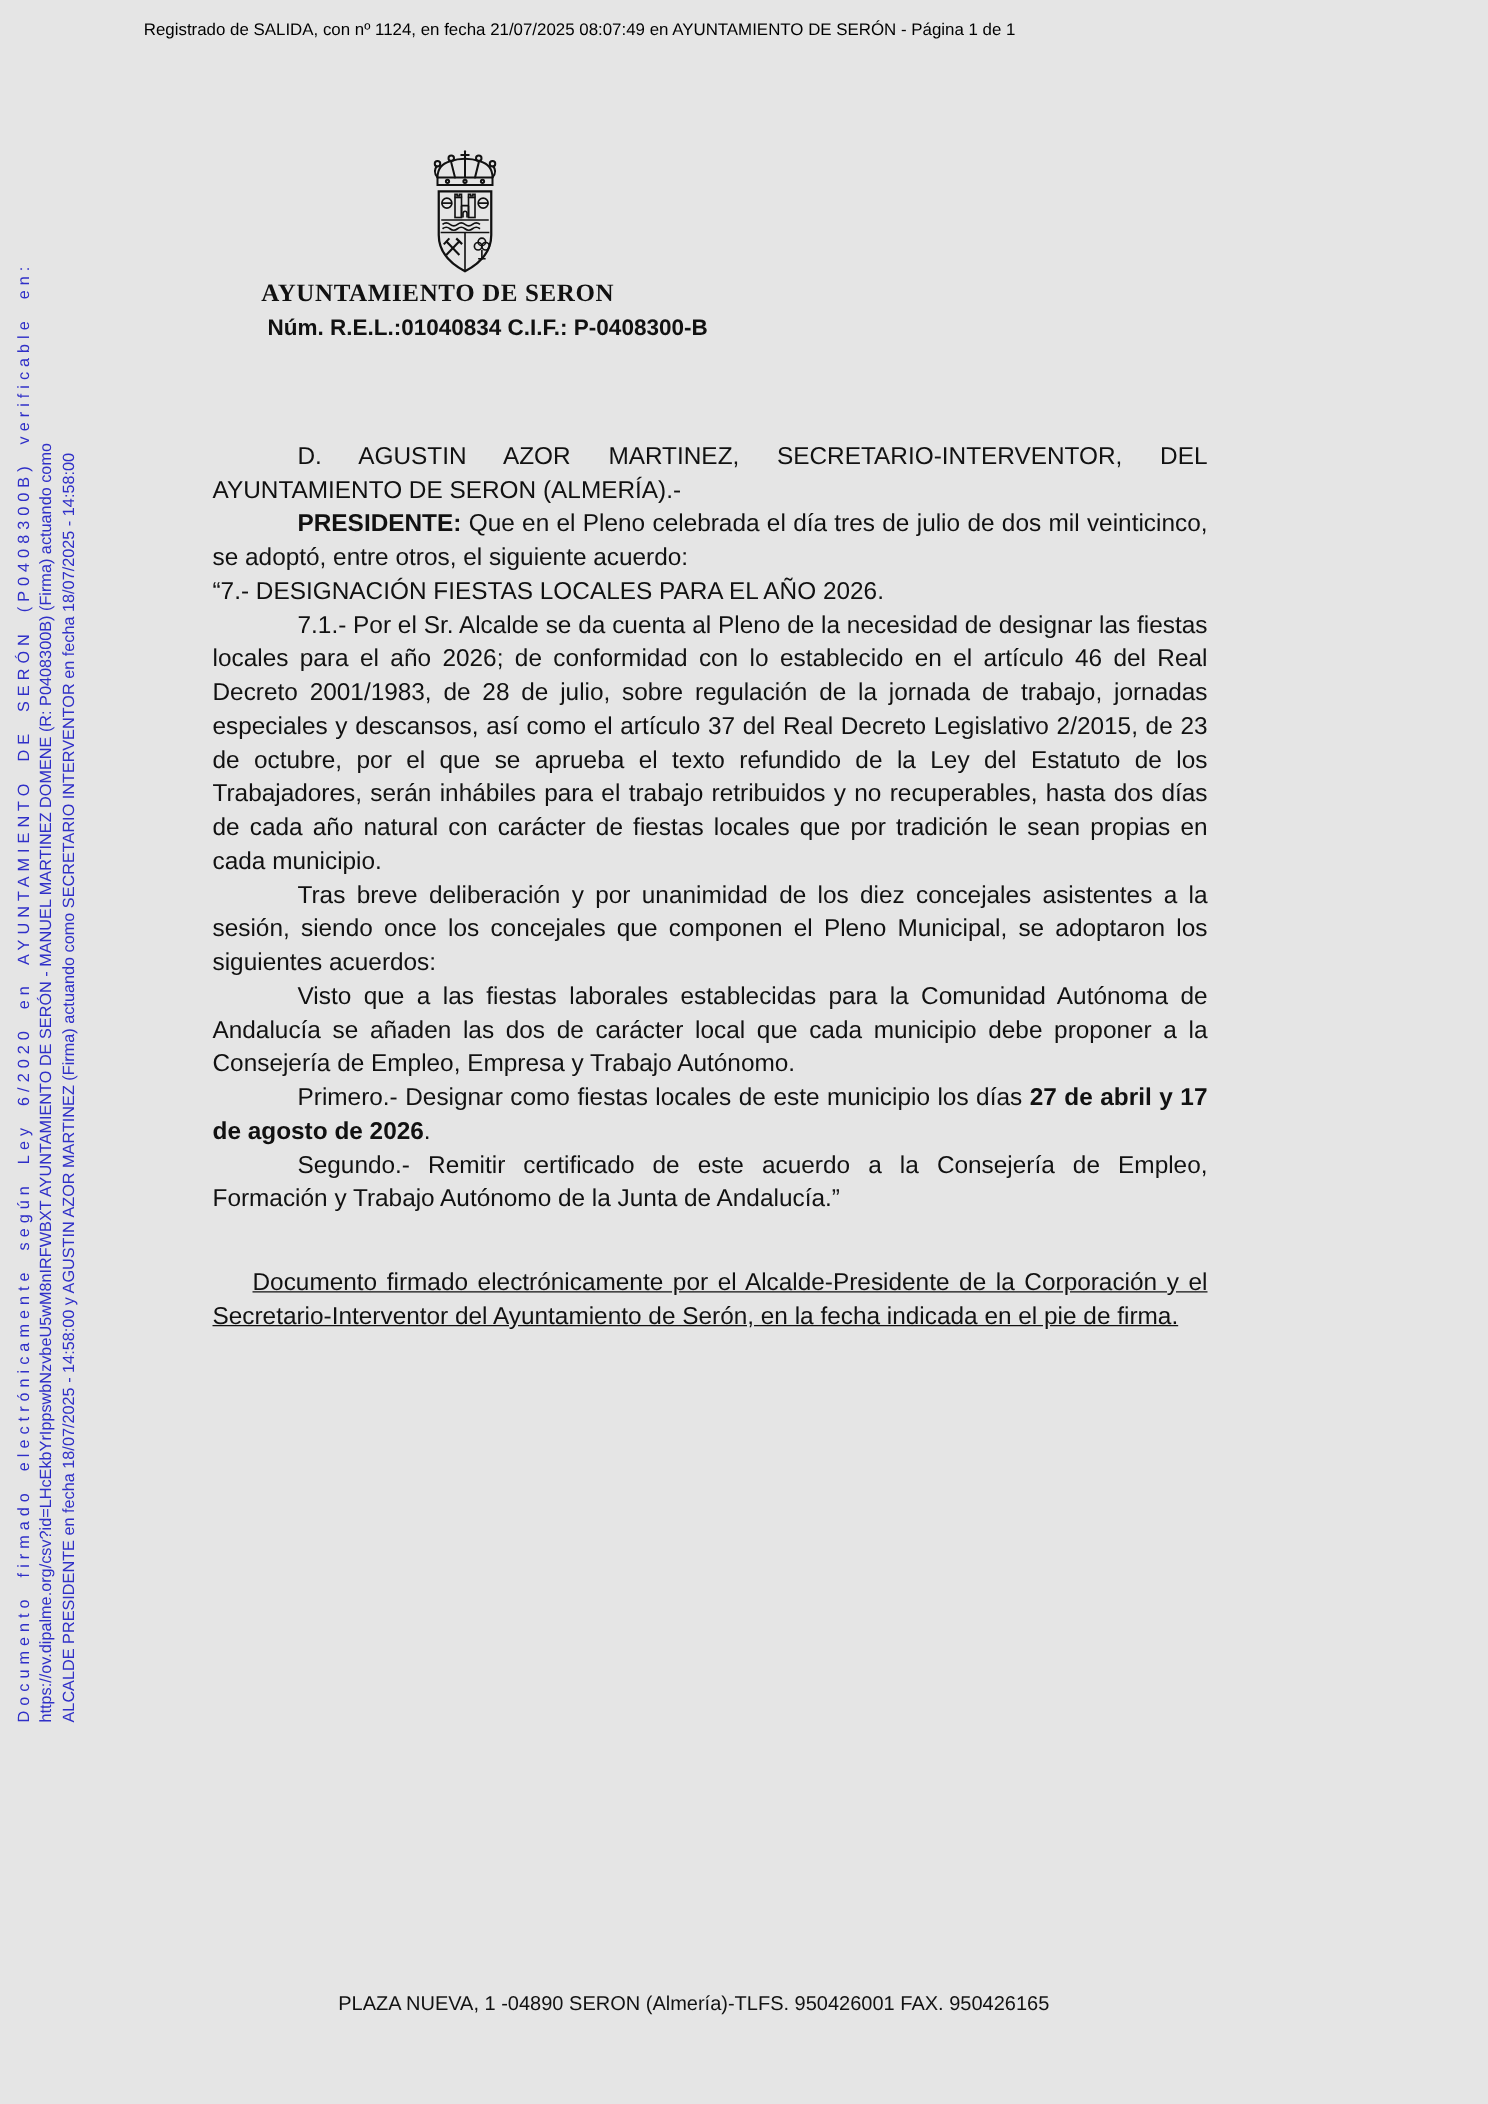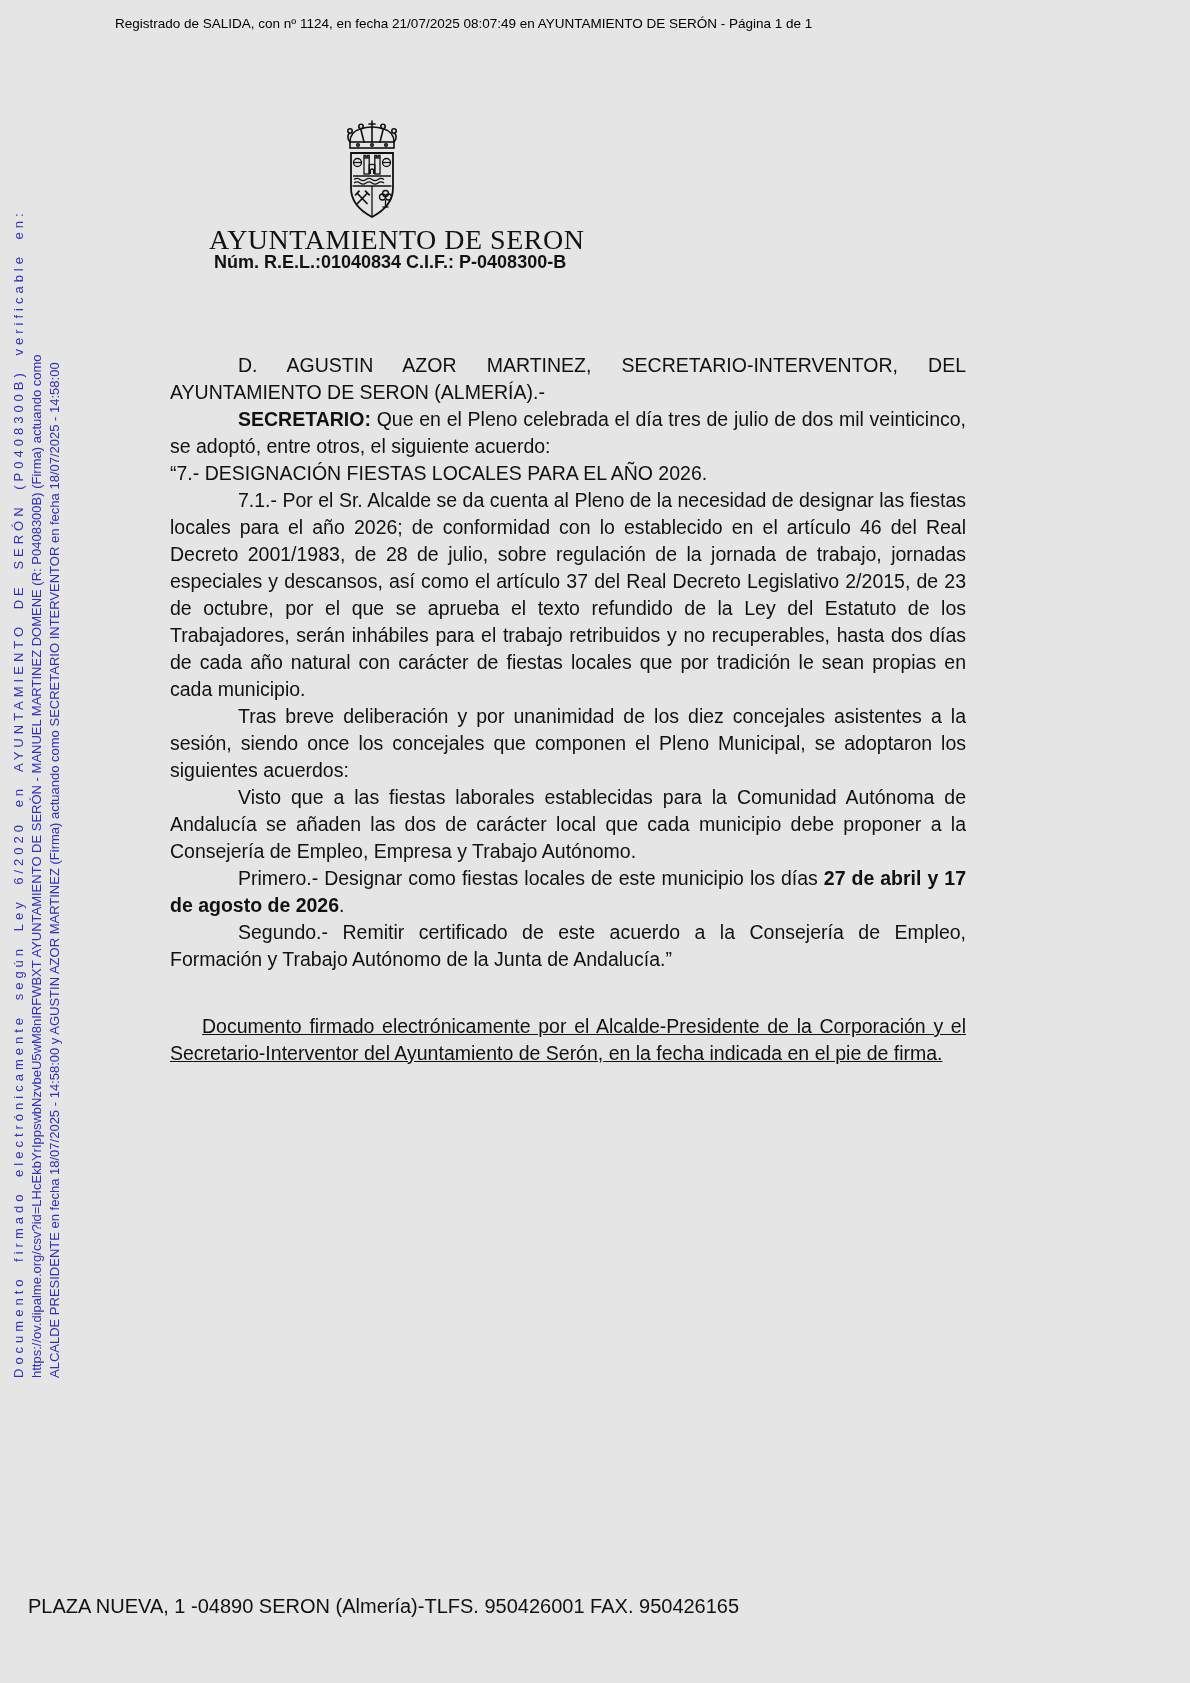--- a/index.html
+++ b/index.html
@@ -46,22 +46,22 @@
     left: 338px;
     top: 120px;
     width: 68px;
     height: 102px;
   }
   .org-name {
     position: absolute;
     left: 209px;
     top: 224px;
     font-family: "Liberation Serif", serif;
-    font-weight: normal;
-    font-size: 28px;
+    font-weight: bold;
+    font-size: 20px;
     letter-spacing: 0.5px;
     white-space: nowrap;
     text-align: center;
   }
   .org-registry {
     position: absolute;
     left: 214px;
     top: 252px;
     font-size: 18px;
     font-weight: bold;
@@ -82,23 +82,23 @@
   .indent   { text-indent: 68px; }
   .noindent { text-indent: 0; }
   .final-para { text-indent: 32px; margin-top: 40px !important; text-decoration: underline; }
 
   
   .addr-footer {
     position: absolute;
     left: 0;
     top: 1595px;
     width: 1110px;
-    font-size: 20px;
+    text-align: center;
+    font-size: 16px;
     white-space: nowrap;
-    padding-left: 28px;
   }
 </style>
 </head>
 <body>
 
 <div class="page">
 
   <div class="reg-header">Registrado de SALIDA, con nº 1124, en fecha 21/07/2025 08:07:49 en AYUNTAMIENTO DE SERÓN - Página 1 de 1</div>
 
   <div class="sig-sidebar">
@@ -160,21 +160,21 @@
         <line x1="44.5" y1="87" x2="50.5" y2="87"></line>
       </g>
     </svg>
   </div>
 
   <div class="org-name">AYUNTAMIENTO DE SERON</div>
   <div class="org-registry">Núm. R.E.L.:01040834  C.I.F.: P-0408300-B</div>
 
   <div class="body-text">
     <p class="indent">D. AGUSTIN AZOR MARTINEZ, SECRETARIO-INTERVENTOR, DEL AYUNTAMIENTO DE SERON (ALMERÍA).-</p>
-    <p class="indent"><b>SECRETARIO:</b><span> Que en el Pleno celebrada el día tres de julio de dos mil veinticinco, se adoptó, entre otros, el siguiente acuerdo:</span></p>
+    <p class="indent"><b>PRESIDENTE:</b><span> Que en el Pleno celebrada el día tres de julio de dos mil veinticinco, se adoptó, entre otros, el siguiente acuerdo:</span></p>
     <p class="noindent">“7.- DESIGNACIÓN FIESTAS LOCALES PARA EL AÑO 2026.</p>
     <p class="indent">7.1.- Por el Sr. Alcalde se da cuenta al Pleno de la necesidad de designar las fiestas locales para el año 2026; de conformidad con lo establecido en el artículo 46 del Real Decreto 2001/1983, de 28 de julio, sobre regulación de la jornada de trabajo, jornadas especiales y descansos, así como el artículo 37 del Real Decreto Legislativo 2/2015, de 23 de octubre, por el que se aprueba el texto refundido de la Ley del Estatuto de los Trabajadores, serán inhábiles para el trabajo retribuidos y no recuperables, hasta dos días de cada año natural con carácter de fiestas locales que por tradición le sean propias en cada municipio.</p>
     <p class="indent">Tras breve deliberación y por unanimidad de los diez concejales asistentes a la sesión, siendo once los concejales que componen el Pleno Municipal, se adoptaron los siguientes acuerdos:</p>
     <p class="indent">Visto que a las fiestas laborales establecidas para la Comunidad Autónoma de Andalucía se añaden las dos de carácter local que cada municipio debe proponer a la Consejería de Empleo, Empresa y Trabajo Autónomo.</p>
     <p class="indent"><span>Primero.- Designar como fiestas locales de este municipio los días </span><b>27 de abril y 17 de agosto de 2026</b><span>.</span></p>
     <p class="indent">Segundo.- Remitir certificado de este acuerdo a la Consejería de Empleo, Formación y Trabajo Autónomo de la Junta de Andalucía.”</p>
     <p class="final-para">Documento firmado electrónicamente por el Alcalde-Presidente de la Corporación y el Secretario-Interventor del Ayuntamiento de Serón, en la fecha indicada en el pie de firma.</p>
   </div>
 
   <div class="addr-footer">PLAZA NUEVA, 1 -04890 SERON (Almería)-TLFS. 950426001 FAX. 950426165</div>

